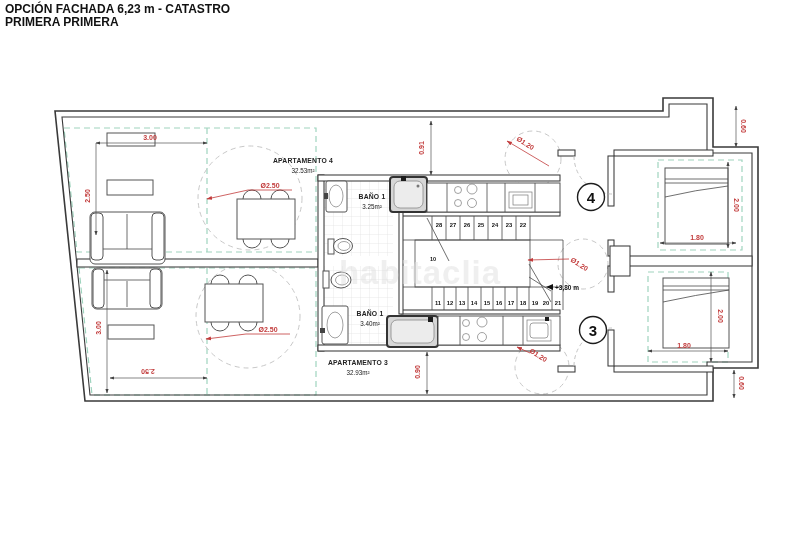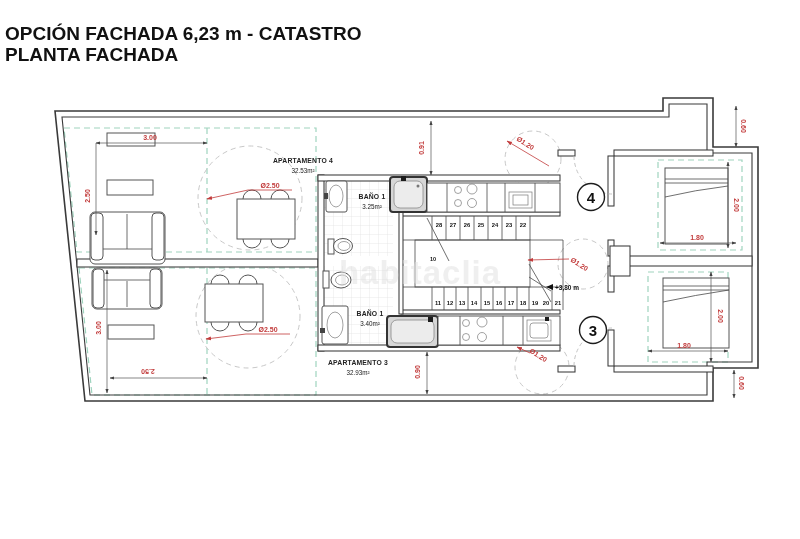--- a/index.html
+++ b/index.html
@@ -1,18 +1,18 @@
 <!DOCTYPE html>
 <html style="--dimension-text: #c23b3b; --zone-dash: #9fd4be; --circle-dash: #c8c8c8; --wall: #3a3a3a; --watermark: #e0e0e0;"><head>
 <meta charset="utf-8">
 <style>
   html,body{margin:0;padding:0;background:#fff;}
   #canvas{position:relative;width:800px;height:539px;background:#ffffff;overflow:hidden;
           font-family:"Liberation Sans",sans-serif;}
-  #title{position:absolute;left:5px;top:3px;color:#111;font-weight:bold;font-size:19px;line-height:1.12;margin-top:20px;}
+  #title{position:absolute;left:5px;top:3px;color:#111;font-weight:bold;font-size:12px;line-height:1.12;}
   svg{position:absolute;left:0;top:0;}
   .t-dim{fill:var(--dimension-text,#c23b3b);font-size:7px;font-weight:600;}
   .t-room{fill:#222;font-size:6.8px;font-weight:700;letter-spacing:.2px;}
   .t-sub{fill:#222;font-size:6.3px;font-weight:400;}
   .t-step{fill:#111;font-size:5.8px;font-weight:600;}
   .t-ten{fill:#111;font-size:5.5px;font-weight:600;}
   .t-unit{fill:#111;font-size:15px;font-weight:700;}
   .t-level{fill:#111;font-size:6.5px;font-weight:600;}
   .t-wm{fill:var(--watermark,#e0e0e0);opacity:.5;font-size:33px;font-weight:700;letter-spacing:1px;}
   .wall-out{fill:none;stroke:var(--wall,#3a3a3a);stroke-width:1.6;}
@@ -29,21 +29,21 @@
   .dim{stroke:#555;stroke-width:.7;fill:none;}
   .dimr{stroke:var(--dimension-text,#c23b3b);stroke-width:.8;fill:none;}
   .unitc{fill:#fff;stroke:#1d1d1d;stroke-width:1.4;}
 </style>
 </head>
 <body>
 
 <div id="canvas">
   <div id="title">
     <div>OPCIÓN FACHADA 6,23 m - CATASTRO</div>
-    <div>PLANTA FACHADA</div>
+    <div>PRIMERA PRIMERA</div>
   </div>
 
   <svg width="800" height="539" viewBox="0 0 800 539">
     <defs>
       <marker id="ma" viewBox="0 0 10 10" refX="9" refY="5" markerWidth="7" markerHeight="7" orient="auto-start-reverse">
         <path d="M0,1.5 L10,5 L0,8.5 z" fill="#444"></path>
       </marker>
       <marker id="mar" viewBox="0 0 10 10" refX="9" refY="5" markerWidth="7" markerHeight="7" orient="auto-start-reverse">
         <path d="M0,1.5 L10,5 L0,8.5 z" fill="#c23b3b"></path>
       </marker>

